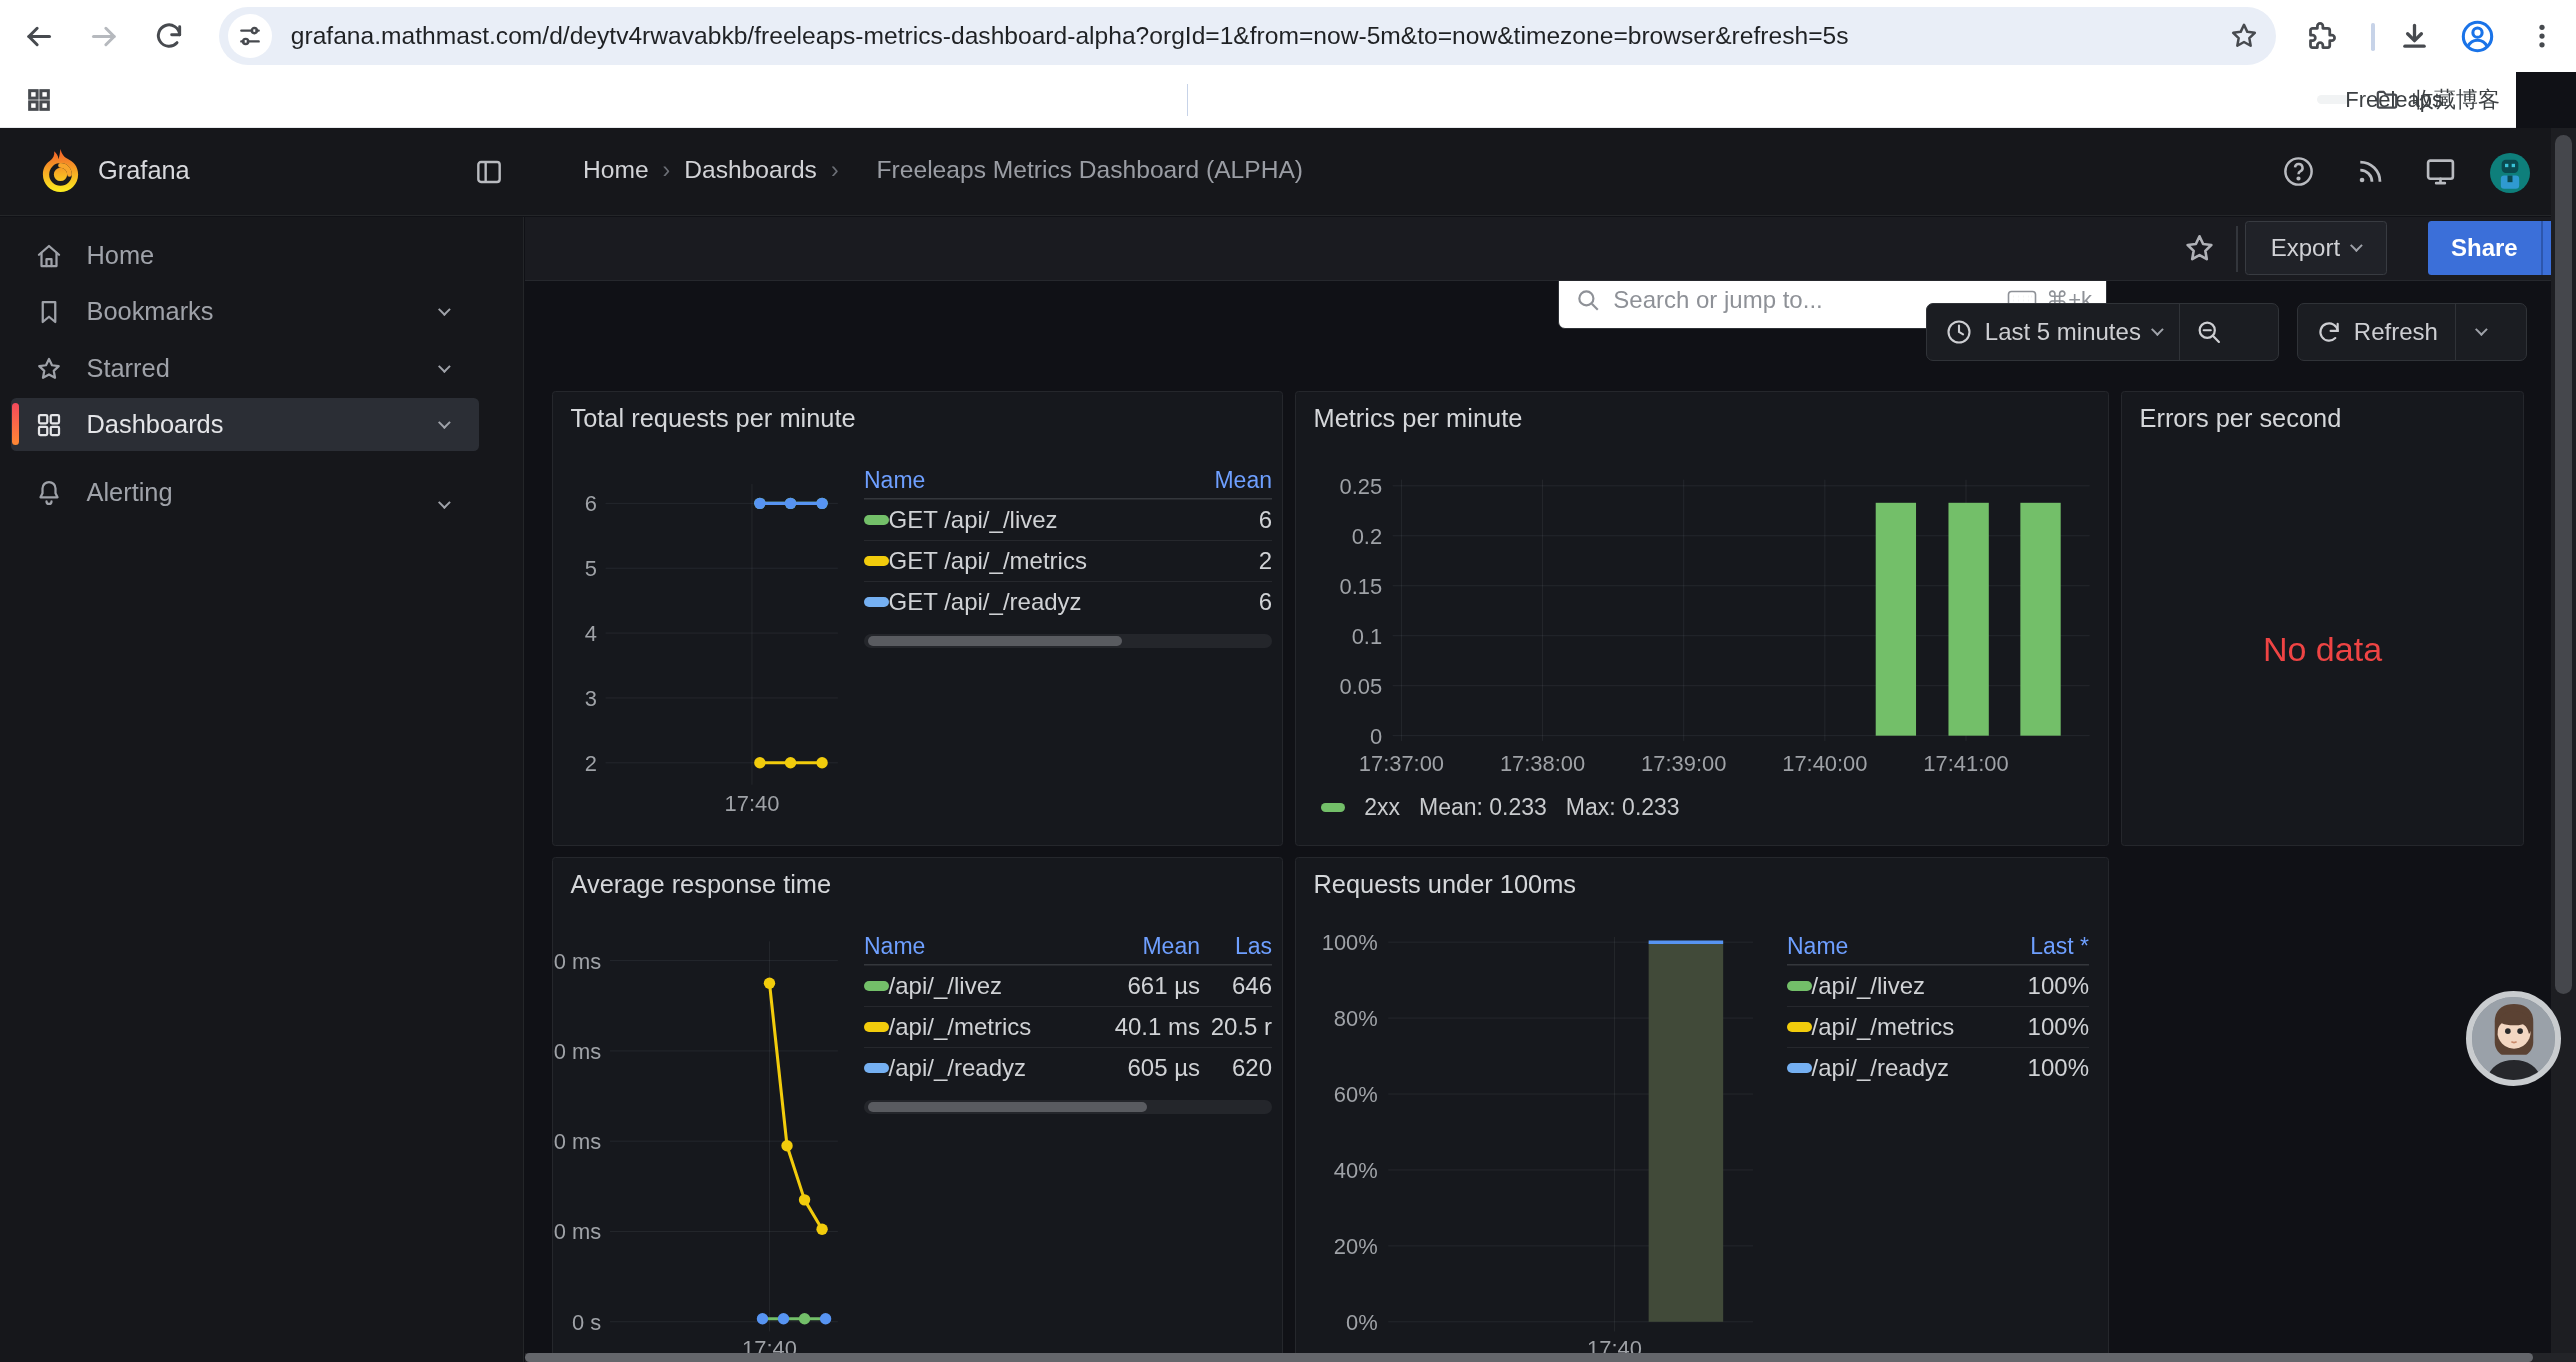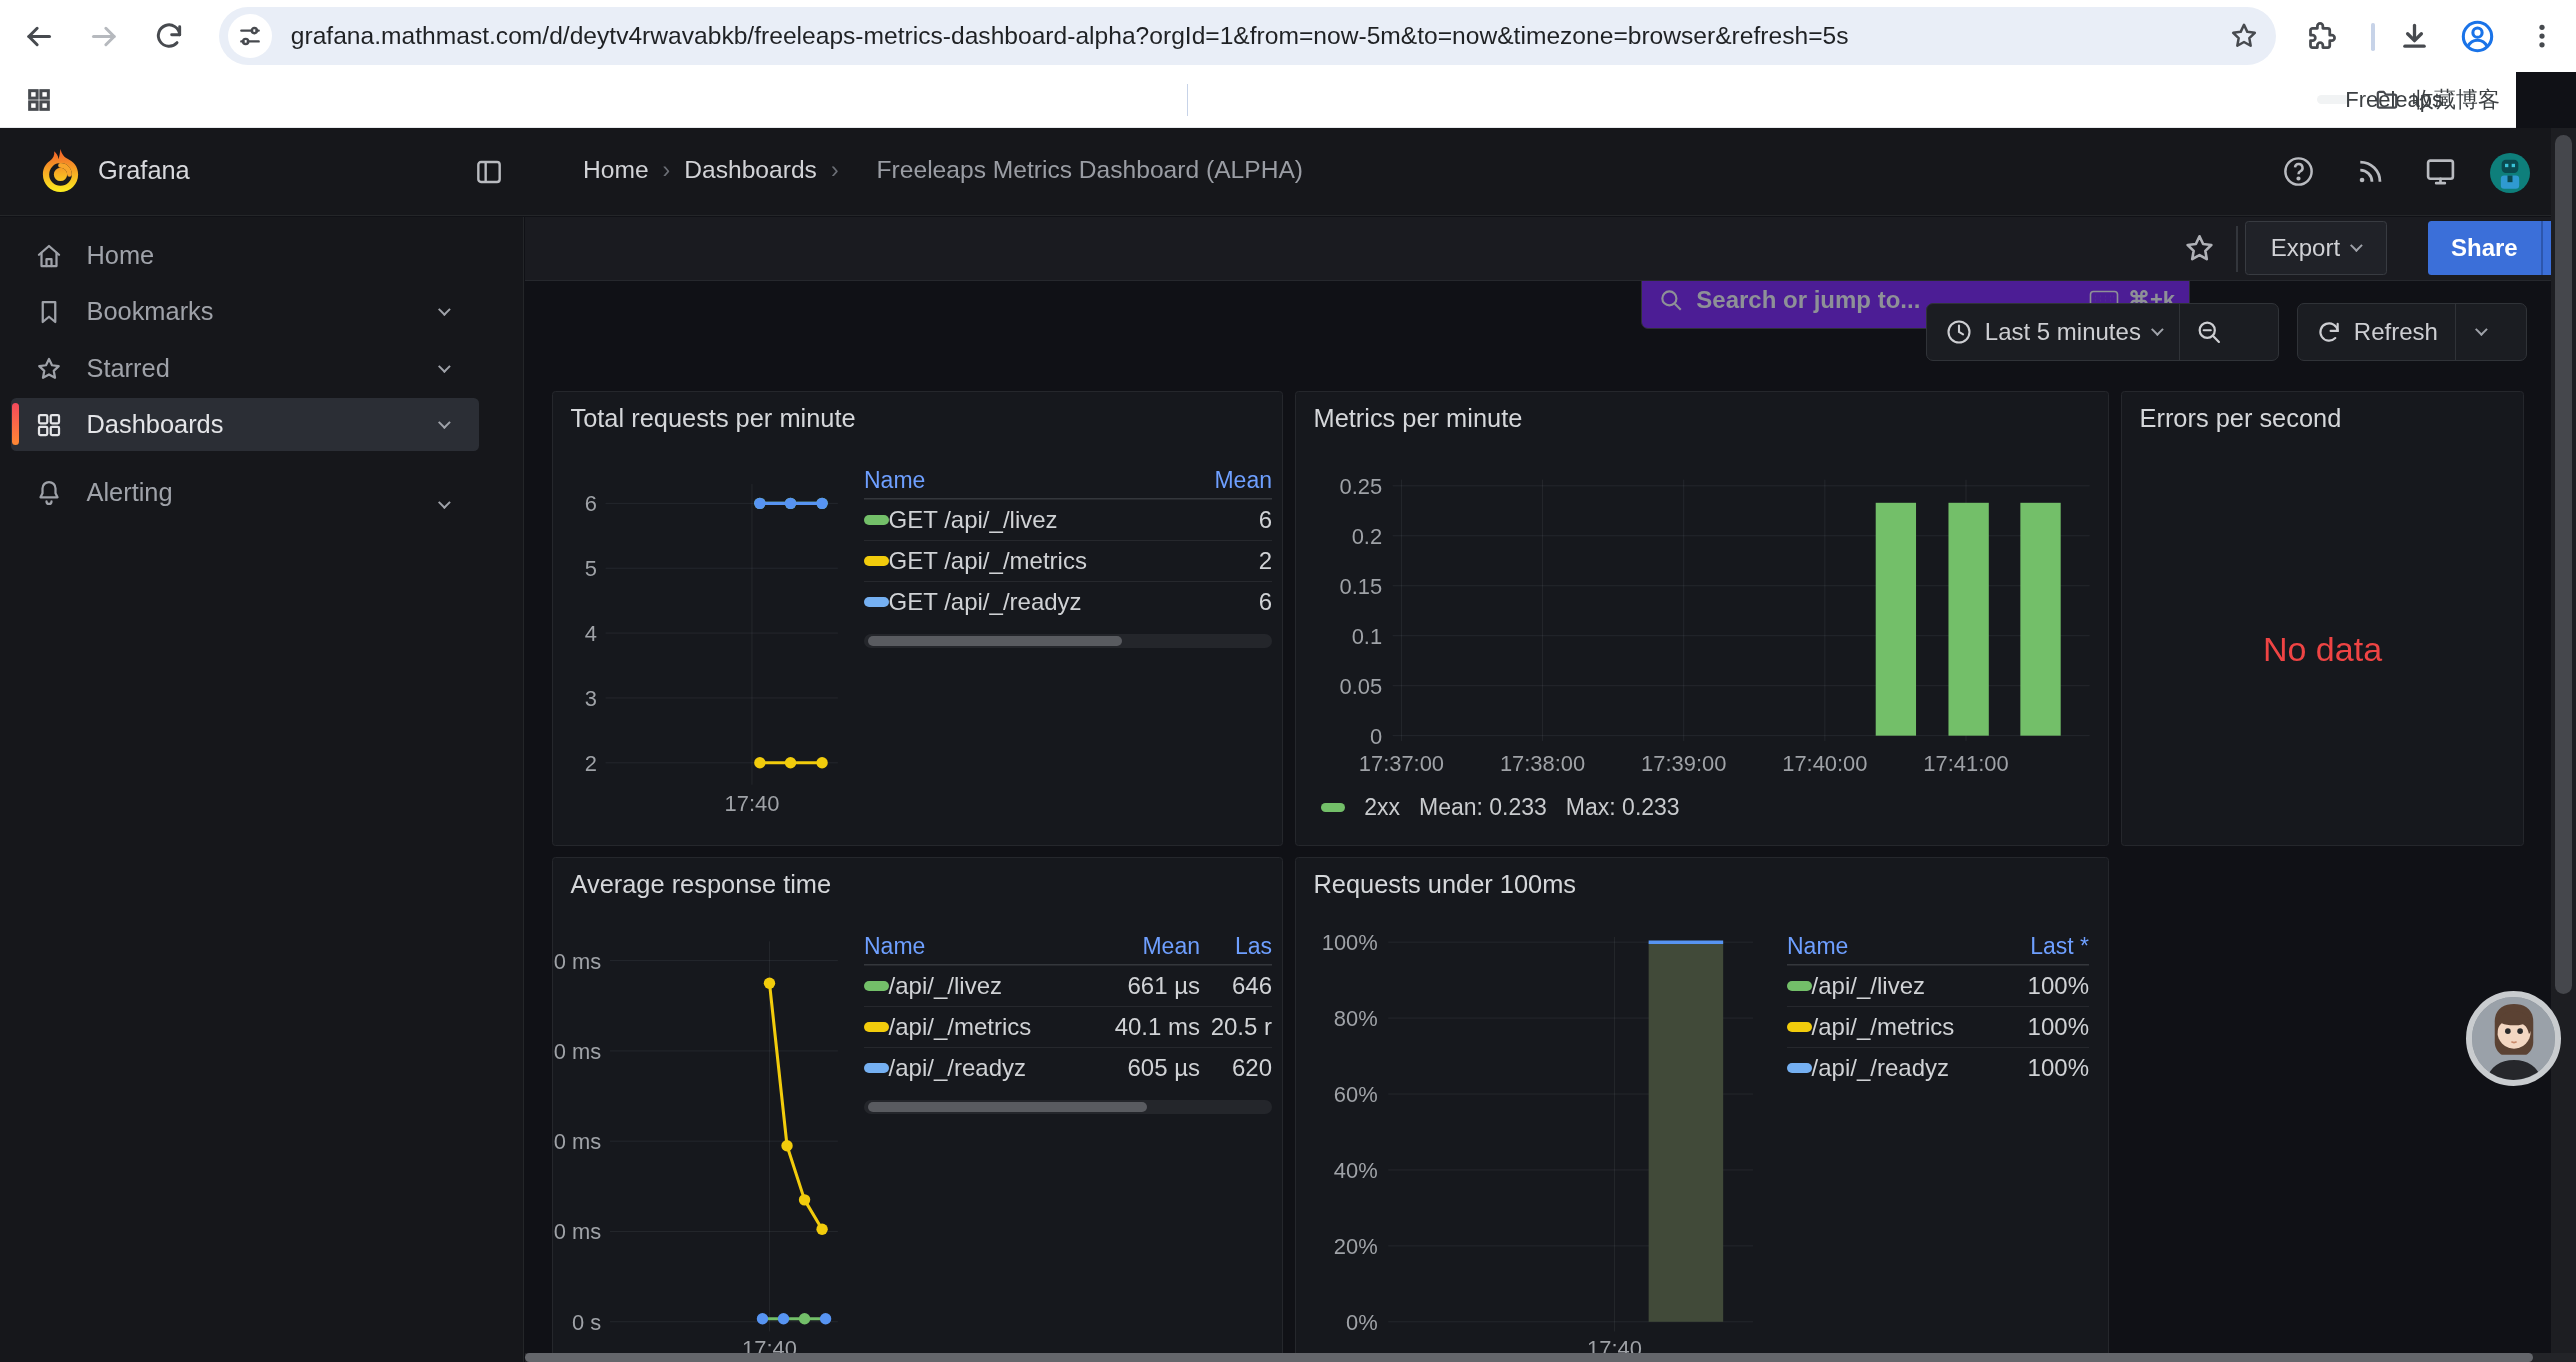--- a/index.html
+++ b/index.html
@@ -20,21 +20,21 @@
   .vdiv-l { width:1.8px; height:32px; background:#c7d3e8; margin:0 14px; }
 
   
   .gnav { position:absolute; left:0; top:128px; width:2576px; height:88px; background:#16171b; border-bottom:0.9px solid #242629; }
   .gsidebar { position:absolute; left:0; top:217px; width:524px; height:1146px; background:#16171b; border-right:0.9px solid #242629; }
   .gsub { position:absolute; left:525px; top:217px; width:2051px; height:64px; background:#1a1b20; border-bottom:0.9px solid #26282d; }
   .brand-text { font-size:25.4px; color:#d8d9dd; }
   .crumb { font-size:24.6px; color:#d2d3d7; white-space:nowrap; }
   .crumb.last { color:#9a9da4;margin-left:24px; }
   .crumb-sep { color:#6b6e75; font-size:23px; margin:0 14px; }
-  .searchbox { position:absolute; left:1641px; top:143px; width:549px; height:58px; background:#4c1d95; border:0.9px solid #2e3136; border-radius:7px; display:flex; align-items:center; color:#8e9197;font-weight:bold; }
+  .searchbox { position:absolute; left:1558px; top:143px; width:549px; height:58px; background:#ffffff; border:0.9px solid #2e3136; border-radius:7px; display:flex; align-items:center; color:#8e9197; }
   .search-ph { font-size:24px; color:#8e9197; flex:1; margin-left:12.3px; }
   .kbd-hint { display:flex; align-items:center; gap:8.8px; margin-right:14px; font-size:22px; color:#8e9197; }
 
   .sitem { position:absolute; left:10.5px; width:468px; height:53px; display:flex; align-items:center; border-radius:5.3px; }
   .sitem .slabel { font-size:25.4px; color:#9fa2a9; margin-left:23px; flex:1; }
   .sitem.active { background:#2b2e35; }
   .sitem.active .slabel { color:#e4e5e8; }
   .sitem .accent { position:absolute; left:1.8px; top:5.3px; width:7px; height:42px; border-radius:3.5px; background:linear-gradient(#f2495c,#ff8833); display:none; }
   .sitem.active .accent { display:block; }
   .chev { width:12.3px; height:12.3px; border-right:2.6px solid #9fa2a9; border-bottom:2.6px solid #9fa2a9; transform:rotate(45deg); }

